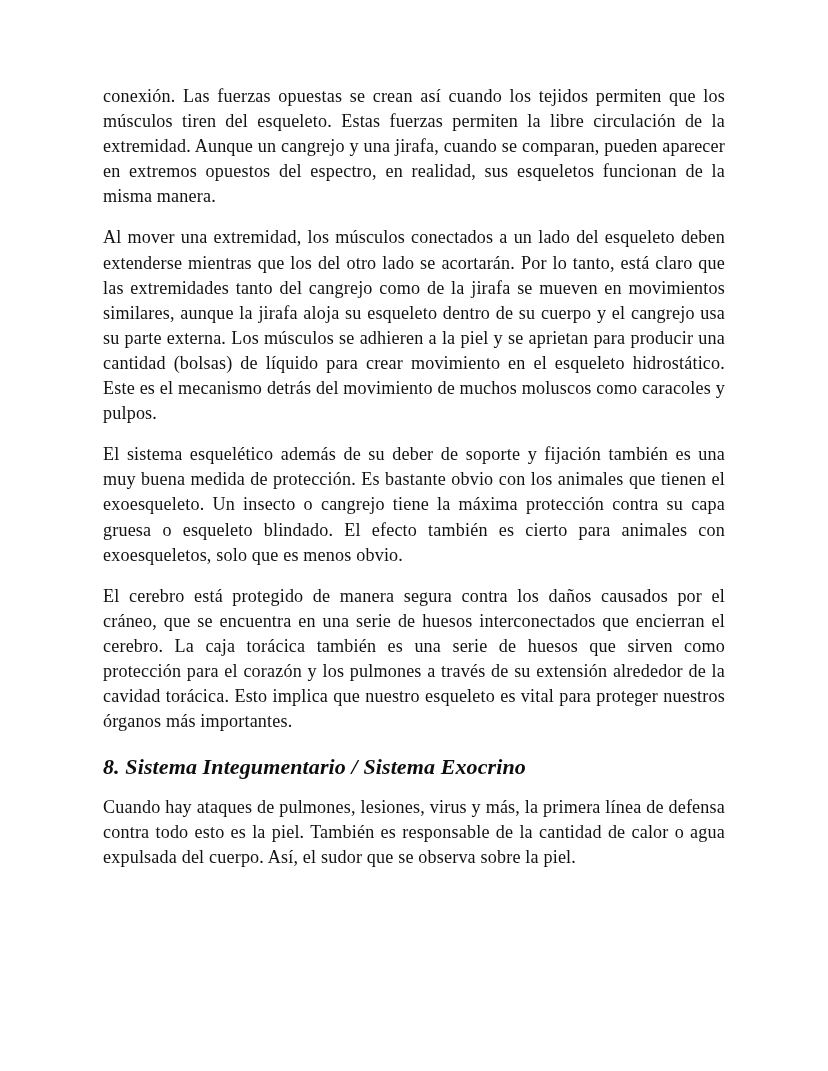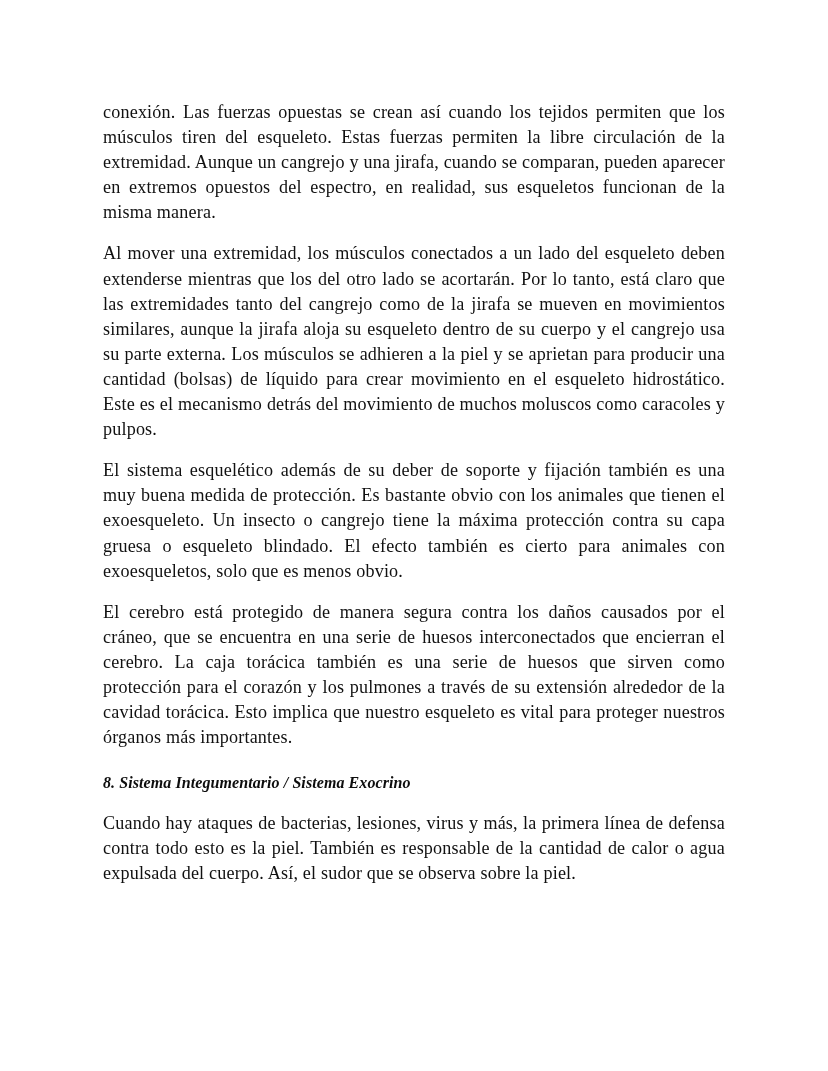--- a/index.html
+++ b/index.html
@@ -17,40 +17,40 @@
     width: 828px;
     height: 1071px;
     margin: 0 auto;
     background: #ffffff;
     overflow: hidden;
     box-sizing: border-box;
   }
   .text-column {
     position: absolute;
     left: 103px;
-    top: 100px;
+    top: 84px;
     width: 622px;
   }
   .para {
     margin: 0 0 16px 0;
     font-size: 18.1px;
     line-height: 25.1px;
     text-align: justify;
     text-justify: inter-word;
     color: #111111;
     letter-spacing: 0.01em;
     hyphens: none;
     -webkit-hyphens: none;
   }
   .para:last-child {
     margin-bottom: 0;
   }
   .section-heading {
     margin: 20px 0 16px 0;
-    font-size: 16px;
+    font-size: 22px;
     line-height: 25px;
     font-weight: bold;
     font-style: italic;
     text-align: left;
     color: #0d0d0d;
     letter-spacing: 0.005em;
   }
 </style>
 </head>
 <body>
@@ -62,16 +62,16 @@
 
     <p class="para">Al mover una extremidad, los músculos conectados a un lado del esqueleto deben extenderse mientras que los del otro lado se acortarán. Por lo tanto, está claro que las extremidades tanto del cangrejo como de la jirafa se mueven en movimientos similares, aunque la jirafa aloja su esqueleto dentro de su cuerpo y el cangrejo usa su parte externa. Los músculos se adhieren a la piel y se aprietan para producir una cantidad (bolsas) de líquido para crear movimiento en el esqueleto hidrostático. Este es el mecanismo detrás del movimiento de muchos moluscos como caracoles y pulpos.</p>
 
     <p class="para">El sistema esquelético además de su deber de soporte y fijación también es una muy buena medida de protección. Es bastante obvio con los animales que tienen el exoesqueleto. Un insecto o cangrejo tiene la máxima protección contra su capa gruesa o esqueleto blindado. El efecto también es cierto para animales con exoesqueletos, solo que es menos obvio.</p>
 
     <p class="para">El cerebro está protegido de manera segura contra los daños causados por el cráneo, que se encuentra en una serie de huesos interconectados que encierran el cerebro. La caja torácica también es una serie de huesos que sirven como protección para el corazón y los pulmones a través de su extensión alrededor de la cavidad torácica. Esto implica que nuestro esqueleto es vital para proteger nuestros órganos más importantes.</p>
 
     <h2 class="section-heading">8. Sistema Integumentario / Sistema Exocrino</h2>
 
 
-    <p class="para">Cuando hay ataques de bacterias, lesiones, virus y más, la primera línea de defensa contra todo esto es la piel. También es responsable de la cantidad de calor o agua expulsada del cuerpo. Así, el sudor que se observa sobre la piel.</p>
+    <p class="para">Cuando hay ataques de pulmones, lesiones, virus y más, la primera línea de defensa contra todo esto es la piel. También es responsable de la cantidad de calor o agua expulsada del cuerpo. Así, el sudor que se observa sobre la piel.</p>
 
   </div>
 </div>
 
 </body></html>

